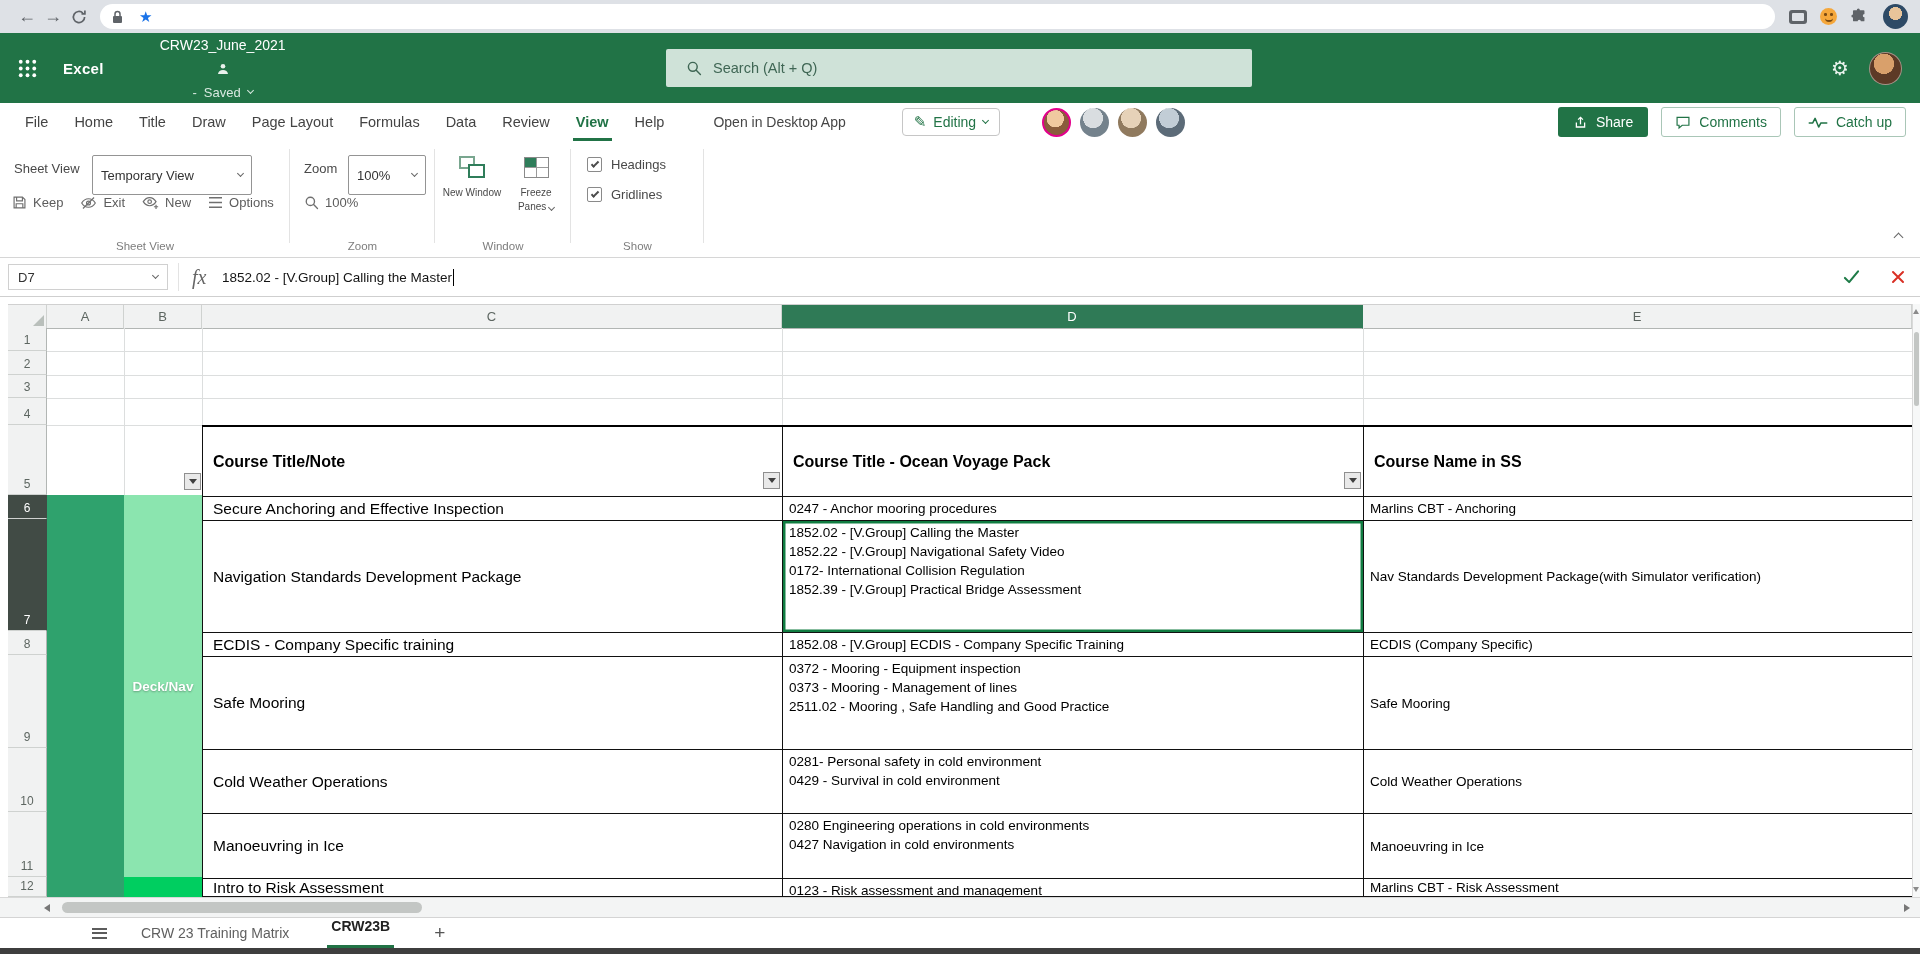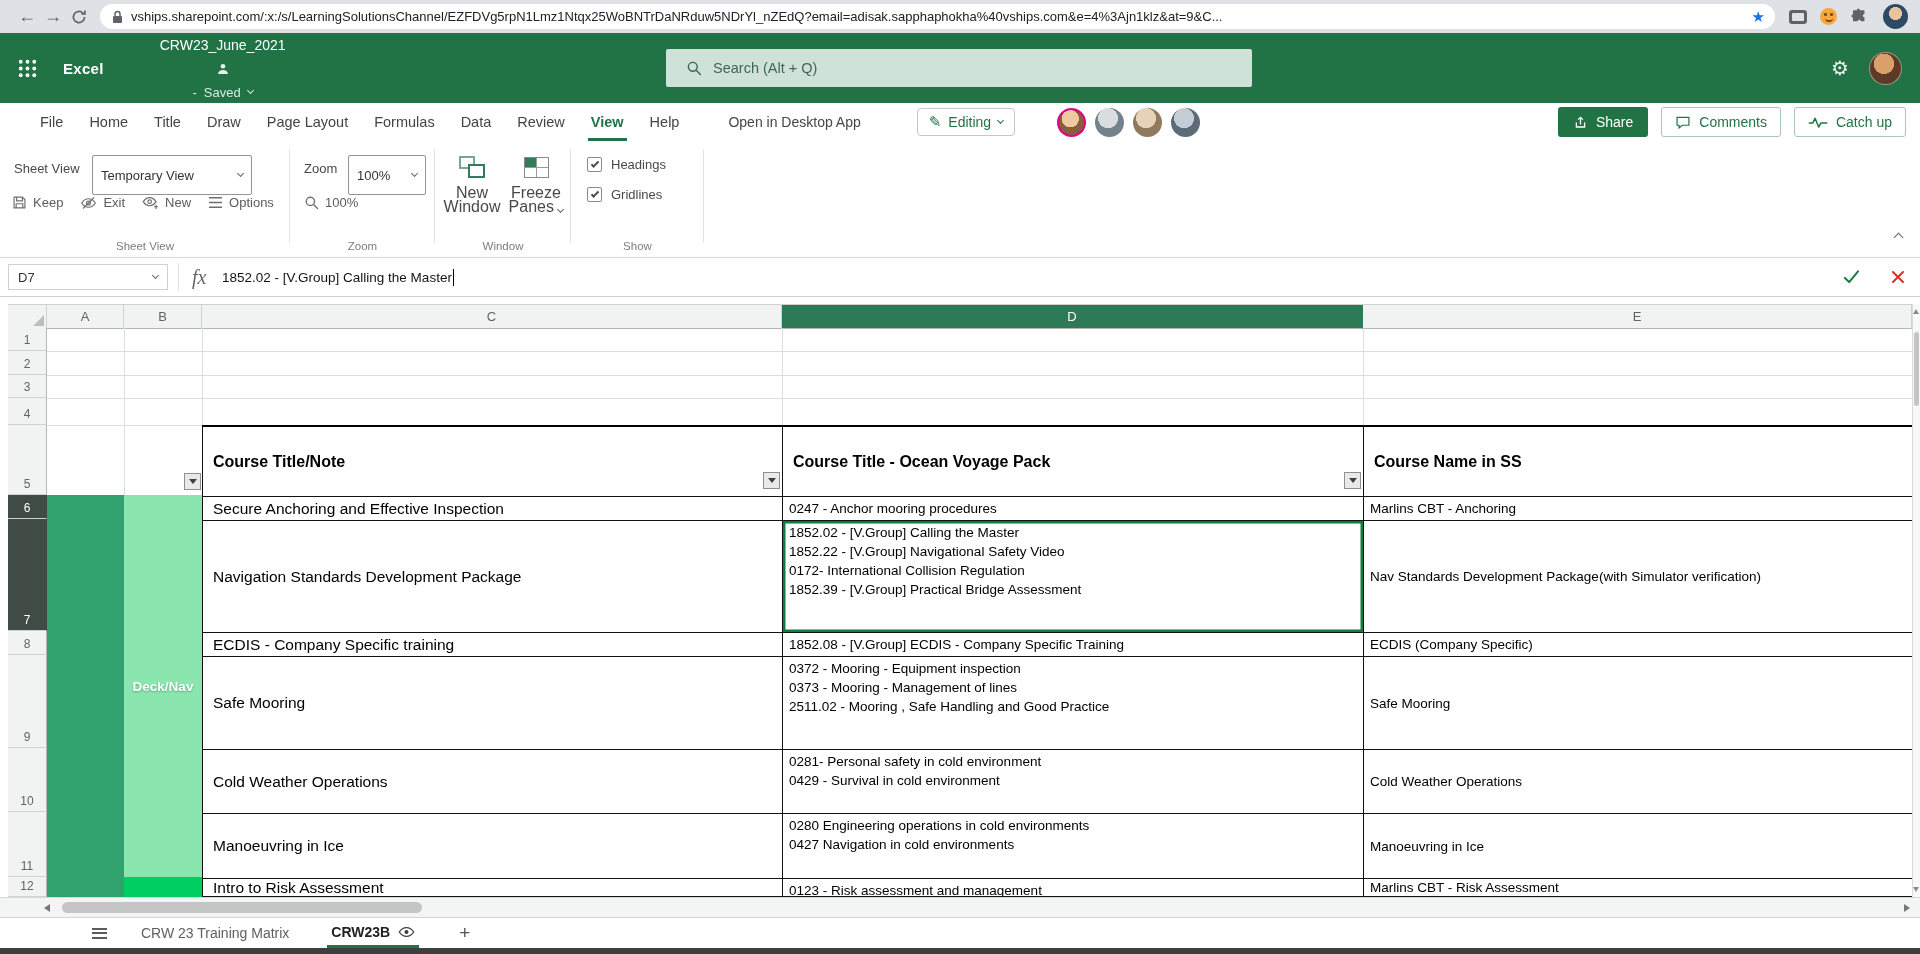--- a/index.html
+++ b/index.html
@@ -31,21 +31,21 @@
   .chev.sm { width:5px; height:5px; }
   .chev.up { transform:rotate(-135deg); margin-top:4px; }
   .xsearch { position:absolute; left:666px; top:16px; width:586px; height:38px; background:#cfe2d8; border-radius:2px; display:flex; align-items:center; padding-left:20px; gap:11px; color:#33584a; }
   .xsearch input { background:transparent; border:none; outline:none; font-size:14.5px; color:#33584a; width:430px; font-family:inherit; }
   .xsearch input::placeholder { color:#3f6654; opacity:1; }
   .xright { margin-left:auto; display:flex; align-items:center; gap:20px; }
   .gear { font-family:"DejaVu Sans",sans-serif; font-size:20px; color:#ecf4ef; }
   .xavatar { width:33px; height:33px; border-radius:50%; background:radial-gradient(circle at 45% 35%, #d9a06b 0 38%, #5d3a26 39% 100%); border:1px solid rgba(255,255,255,.45); }
 
   
-  .rtabs { top:103px; height:38px; background:#fff; display:flex; align-items:center; padding-left:27px; }
+  .rtabs { top:103px; height:38px; background:#fff; display:flex; align-items:center; padding-left:12px; }
   .rtab { padding:0 13px; font-size:14.5px; color:#444; height:100%; display:flex; align-items:center; position:relative; }
   .rtab.active { color:#217346; font-weight:bold; }
   .rtab.active::after { content:""; position:absolute; left:10px; right:10px; bottom:0; height:3px; background:#217346; }
   .oda { margin-left:36px; font-size:14px; color:#464646; }
   .editing-btn { margin-left:56px; border:1px solid #c6c6c6; border-radius:4px; height:28px; display:flex; align-items:center; gap:7px; padding:0 11px; color:#217346; font-size:14px; }
   .pen { font-family:"DejaVu Sans",sans-serif; font-size:15px; }
   .presence { display:flex; gap:9px; margin-left:42px; align-items:center; }
   .pav { width:29px; height:29px; border-radius:50%; }
   .pav1 { background:radial-gradient(circle at 45% 35%, #f0c9a0 0 40%, #8a5c3c 41%); border:2px solid #e3008c; }
   .pav2 { background:radial-gradient(circle at 45% 35%, #d9dde0 0 40%, #74828c 41%); }
@@ -58,21 +58,21 @@
   
   .rcontent { top:141px; height:117px; background:#fff; border-bottom:1px solid #d6d6d6; }
   .rgroup { position:absolute; top:0; height:100%; }
   .rdiv { position:absolute; top:8px; height:94px; width:1px; background:#e3e3e3; }
   .rglabel { position:absolute; bottom:5px; left:0; right:0; text-align:center; font-size:11.5px; color:#7d7d7d; }
   .inline-label { position:absolute; font-size:13px; color:#494949; }
   .combo { position:absolute; height:40px; border:1px solid #949494; border-radius:2px; background:#fff; display:flex; align-items:center; padding:0 8px; font-size:13px; color:#333; }
   .combo .chev { margin-left:auto; color:#666; }
   .svrow2 { position:absolute; top:54px; left:12px; display:flex; gap:17px; align-items:center; }
   .sbtn { display:flex; align-items:center; gap:6px; font-size:13px; color:#5c5c5c; }
-  .wbtn { position:absolute; top:12px; text-align:center; font-size:16px; color:#494949; line-height:13.5px; }
+  .wbtn { position:absolute; top:12px; text-align:center; font-size:10px; color:#494949; line-height:13.5px; }
   .wbtn .icn { display:flex; justify-content:center; align-items:center; height:28px; margin-bottom:5px; }
   .nw-icon { position:relative; display:inline-block; width:26px; height:22px; }
   .nw-a { position:absolute; left:0; top:0; width:16px; height:13px; border:2px solid #79a68f; }
   .nw-b { position:absolute; right:0; bottom:0; width:17px; height:14px; border:2px solid #2f7d5a; background:#fff; }
   .fz-icon { display:inline-grid; grid-template-columns:11px 11px; grid-template-rows:9px 9px; gap:1px; background:#9a9a9a; border:1px solid #8a8a8a; }
   .fz-icon span { background:#fff; } .fz-icon .fz1 { background:#2f7d5a; }
   .chk-row { position:absolute; left:16px; display:flex; align-items:center; gap:9px; font-size:13px; color:#494949; }
   .cbox { width:15px; height:15px; border:1px solid #8a8a8a; background:#fff; border-radius:2px; display:flex; align-items:center; justify-content:center; }
   .cmark { width:8px; height:4px; border-left:2px solid #4c4c4c; border-bottom:2px solid #4c4c4c; transform:rotate(-45deg) translate(1px,-1px); }
   .collapse { position:absolute; right:18px; bottom:12px; color:#666; }
@@ -118,21 +118,21 @@
 
   
   .hscroll { top:897px; height:20px; background:#f3f4f4; border-top:1px solid #d8d8d8; }
   .tri-l { width:0; height:0; border-top:4.5px solid transparent; border-bottom:4.5px solid transparent; border-right:6px solid #777; position:absolute; left:44px; top:6px; }
   .tri-r { width:0; height:0; border-top:4.5px solid transparent; border-bottom:4.5px solid transparent; border-left:6px solid #777; position:absolute; right:10px; top:6px; }
   .hthumb { position:absolute; left:62px; top:4px; width:360px; height:11px; background:#c3c6c4; border-radius:6px; }
   .stabs { top:917px; height:31px; background:#fff; border-top:1px solid #d4d4d4; display:flex; align-items:center; }
   .sl-icon { display:inline-block; width:15px; height:11px; border-top:2px solid #5c5c5c; border-bottom:2px solid #5c5c5c; position:relative; margin-left:92px; }
   .sl-icon::after { content:""; position:absolute; left:0; right:0; top:2.5px; height:2px; background:#5c5c5c; }
   .stab { margin-left:30px; font-size:14px; color:#5f5f5f; height:100%; display:flex; align-items:center; padding:0 4px; }
-  .stab.active { margin-left:34px; color:#222; font-weight:bold; border-bottom:3px solid #217346; gap:8px; }
+  .stab.active { margin-left:34px; color:#222; font-weight:bold; border-bottom:3px solid #217346; gap:20px;flex-direction:column; }
   .addsheet { margin-left:40px; font-size:19px; color:#555; }
   .strip { top:948px; height:6px; background:#3e3e3e; }
 </style>
 </head>
 <body>
 
 <div class="screen">
 
   <div class="region browser">
     <span class="nav-ic">
@@ -145,21 +145,20 @@
         <svg width="16" height="16" viewBox="0 0 16 16">
           <path d="M13.6 8a5.6 5.6 0 1 1-1.7-4" fill="none" stroke="#5f6368" stroke-width="1.7"></path>
           <path d="M13.9 1.4v3.4h-3.4" fill="none" stroke="#5f6368" stroke-width="1.7"></path>
         </svg>
       </span>
     <div class="addr">
       <svg width="11" height="14" viewBox="0 0 11 14" style="margin-right:8px;flex:0 0 auto;">
           <rect x="1" y="6" width="9" height="7" rx="1" fill="#5f6368"></rect>
           <path d="M3 6V4a2.5 2.5 0 0 1 5 0v2" fill="none" stroke="#5f6368" stroke-width="1.5"></path>
         </svg>
-      <input readonly="" value="vships.sharepoint.com/:x:/s/LearningSolutionsChannel/EZFDVg5rpN1Lmz1Ntqx25WoBNTrDaNRduw5NDrYl_nZEdQ?email=adisak.sapphaphokha%40vships.com&amp;e=4%3Ajn1klz&amp;at=9&amp;C..." style="">
       <span class="star">★</span>
     </div>
     <div class="exts">
       <span class="ext-card"></span>
       <span class="ext-smiley"></span>
       <svg width="17" height="17" viewBox="0 0 20 20" fill="#5f6368">
           <path d="M8 2.5a1.8 1.8 0 0 1 3.6 0H16a1 1 0 0 1 1 1v3.7a1.9 1.9 0 0 0 0 3.8v3.7a1 1 0 0 1-1 1h-3.2a1.9 1.9 0 0 0-3.8 0H4.5a1 1 0 0 1-1-1v-3.4a1.9 1.9 0 0 1 0-3.8V3.5a1 1 0 0 1 1-1z"></path>
         </svg>
     </div>
     <span class="bavatar"></span>

